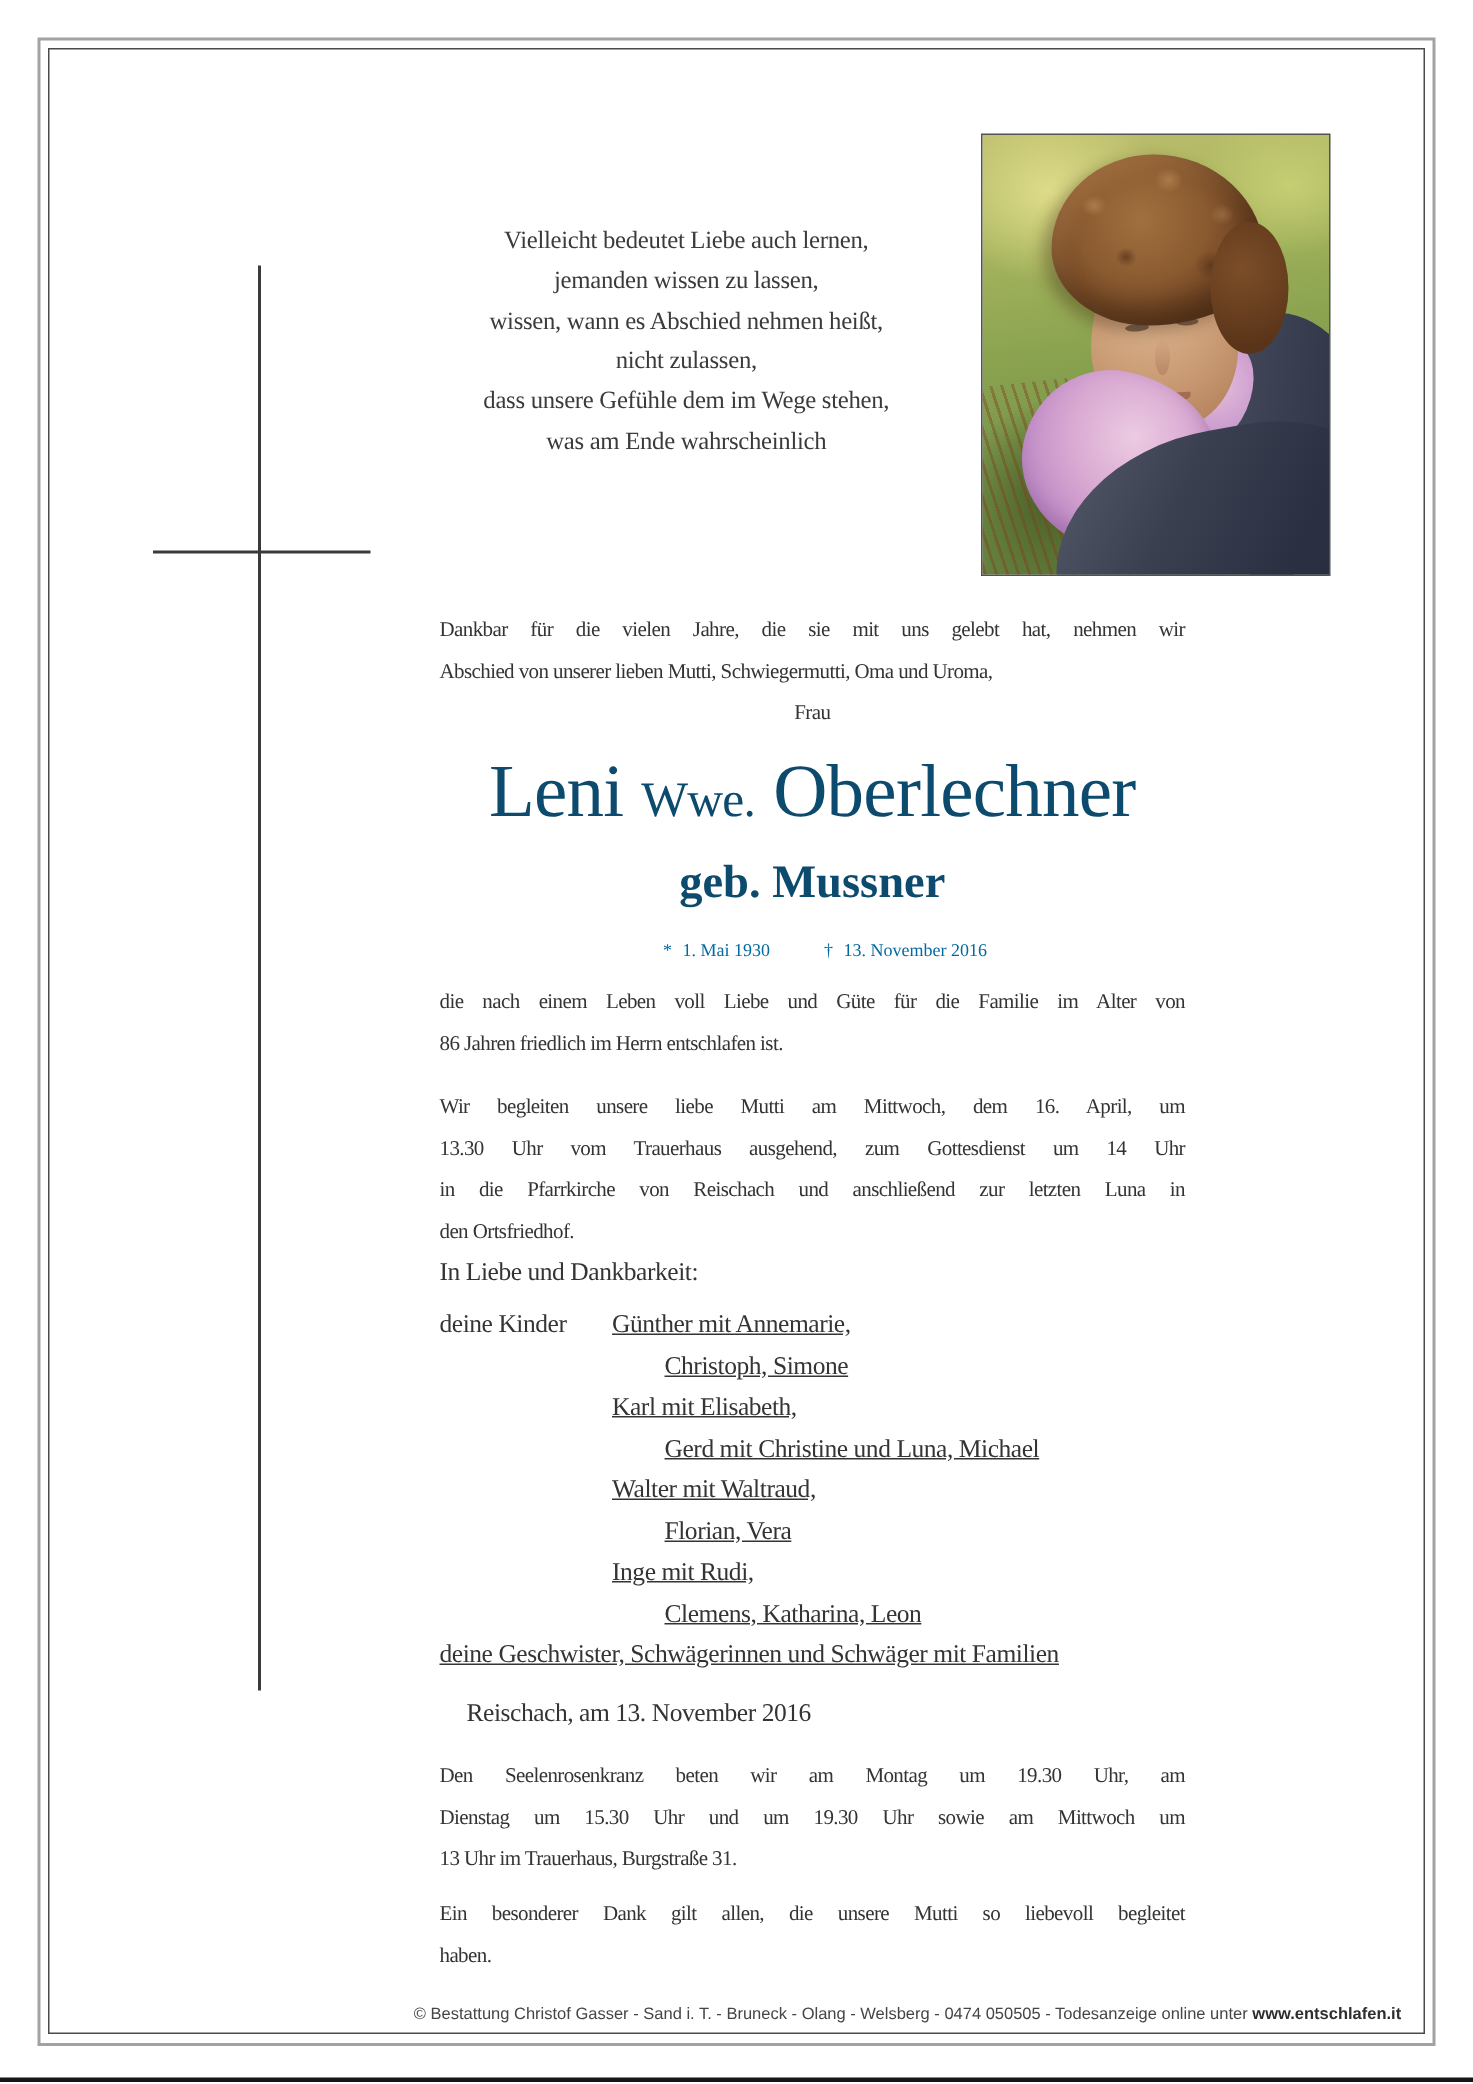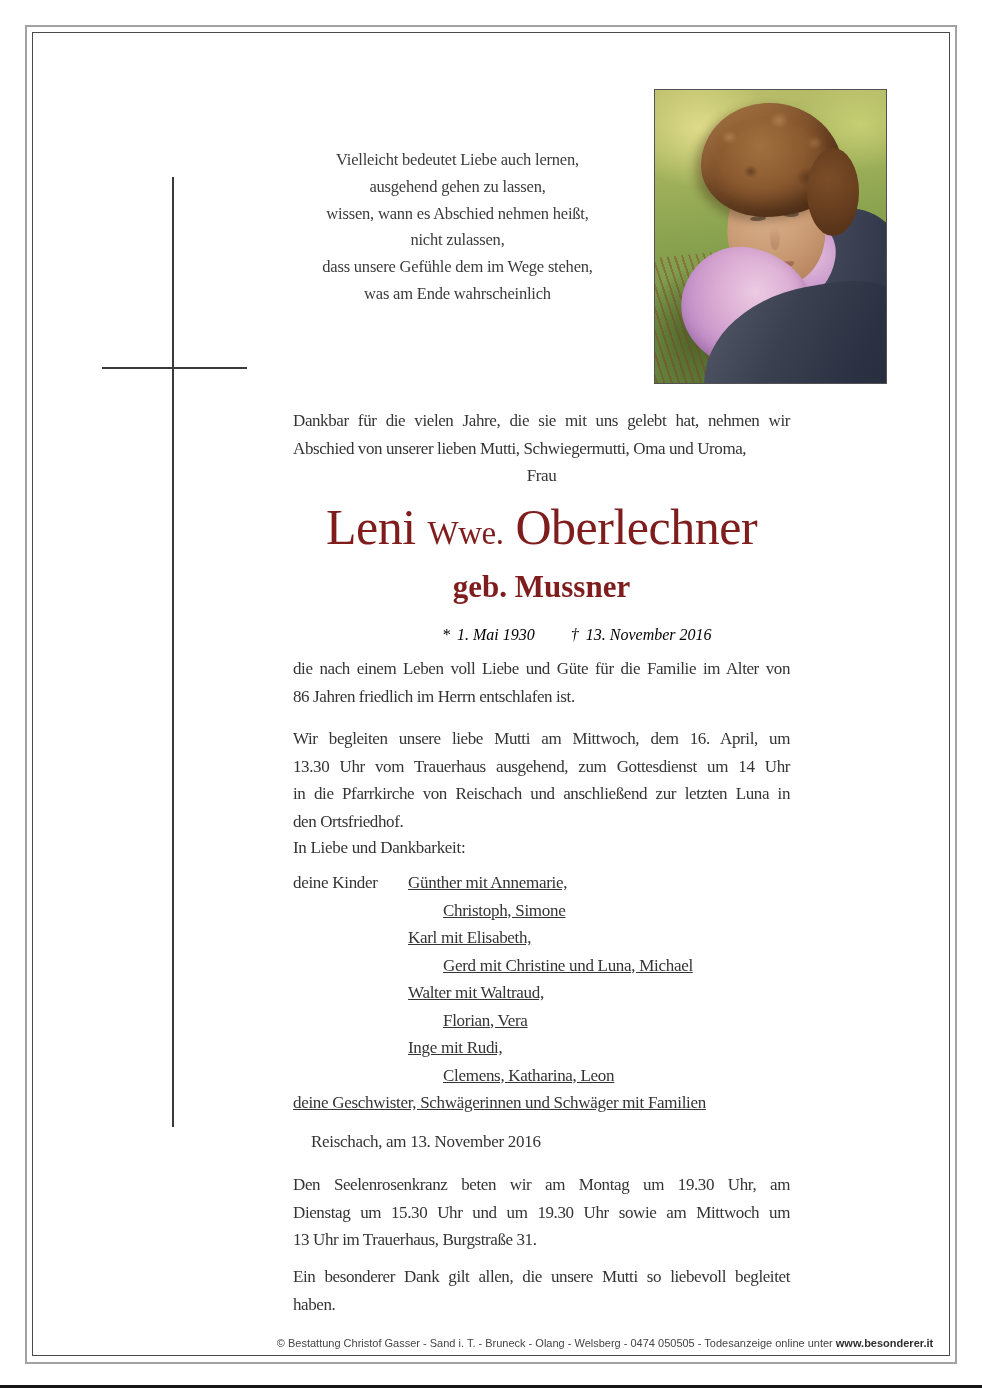--- a/index.html
+++ b/index.html
@@ -67,39 +67,39 @@
     background:
       radial-gradient(12px 10px at 20% 30%, rgba(200,150,100,0.5), transparent 70%),
       radial-gradient(14px 12px at 55% 15%, rgba(205,155,105,0.45), transparent 70%),
       radial-gradient(12px 10px at 80% 35%, rgba(190,140,95,0.4), transparent 70%),
       radial-gradient(10px 9px  at 35% 60%, rgba(60,32,14,0.5), transparent 70%),
       radial-gradient(16px 14px at 75% 65%, rgba(70,40,18,0.5), transparent 70%); }
   .ph-hair2 { left:152px; top:58px; width:52px; height:88px;
     background:radial-gradient(circle at 40% 35%, #7c4e28, #5a3419 80%); border-radius:50%; }
 
   
-  .tblock { position:absolute; left:293px; width:497px; font-size:17px;
+  .tblock { position:absolute; left:293px; width:497px; font-size:14px;
     letter-spacing:-0.4px; line-height:27.5px; }
   .tblock .line { white-space:nowrap; }
   .tblock .line.jl { white-space:normal; text-align:justify; text-align-last:justify; }
   .centerline { text-align:center; white-space:nowrap; }
 
   .intro   { top:407px; }
   .notice  { top:655px; }
   .funeral { top:725px; }
   .rosary  { top:1171px; }
   .thanks  { top:1263px; }
 
-  .name-block { position:absolute; left:293px; top:498px; width:497px; text-align:center; color:#7f1d1d; }
+  .name-block { position:absolute; left:293px; top:498px; width:497px; text-align:center; color:#0c4a6e; }
   .name-main  { font-size:50px; line-height:58px; letter-spacing:-0.5px; white-space:nowrap; }
   .name-main .widow-title { font-size:33px; }
   .name-maiden { font-size:31px; line-height:34px; margin-top:8px;font-weight:bold; }
 
-  .dates { position:absolute; left:442px; top:626px; font-size:16px; letter-spacing:0;
-    display:flex; gap:36px; color:#000000;font-style:italic; }
+  .dates { position:absolute; left:442px; top:626px; font-size:12px; letter-spacing:0;
+    display:flex; gap:36px; color:#0369a1; }
   .dates .sym { margin-right:7px; }
 
   .family-heading { position:absolute; left:293px; top:838px; font-size:17px; letter-spacing:-0.3px; }
   .family-list { position:absolute; left:293px; top:869px; width:560px;
     font-size:17px; letter-spacing:-0.3px; line-height:27.5px;text-decoration:underline; }
   .fam-row { position:relative; white-space:nowrap; }
   .fam-row .fam-label { position:absolute; left:0; top:0; }
   .fam-row.indent-1 { padding-left:115px; }
   .fam-row.indent-2 { padding-left:150px; }
 
@@ -116,21 +116,21 @@
 <div class="frame-inner"></div>
 <div class="bottom-bar"></div>
 
 <div>
   <div class="cross-v"></div>
   <div class="cross-h"></div>
 </div>
 
 <div class="poem">
     <div class="line">Vielleicht bedeutet Liebe auch lernen,</div>
-    <div class="line">ausgehend gehen zu lassen,</div>
+    <div class="line">jemanden wissen zu lassen,</div>
     <div class="line">wissen, wann es Abschied nehmen heißt,</div>
     <div class="line">nicht zulassen,</div>
     <div class="line">dass unsere Gefühle dem im Wege stehen,</div>
     <div class="line">was am Ende wahrscheinlich</div>
   </div>
 
 <div class="photo">
   <div class="ph-light"></div>
   <div class="ph-light2"></div>
   <div class="ph-dark"></div>
@@ -208,14 +208,14 @@
     <div class="line jl">Dienstag um 15.30 Uhr und um 19.30 Uhr sowie am Mittwoch um</div>
     <div class="line">13 Uhr im Trauerhaus, Burgstraße 31.</div>
   </div>
 
 <div class="tblock thanks">
     <div class="line jl">Ein besonderer Dank gilt allen, die unsere Mutti so liebevoll begleitet</div>
     <div class="line">haben.</div>
   </div>
 
 <div class="footer">
-  <span>© Bestattung Christof Gasser - Sand i. T. - Bruneck - Olang - Welsberg - 0474 050505 - Todesanzeige online unter </span><b>www.besonderer.it</b>
+  <span>© Bestattung Christof Gasser - Sand i. T. - Bruneck - Olang - Welsberg - 0474 050505 - Todesanzeige online unter </span><b>www.entschlafen.it</b>
 </div>
 
 </body></html>

